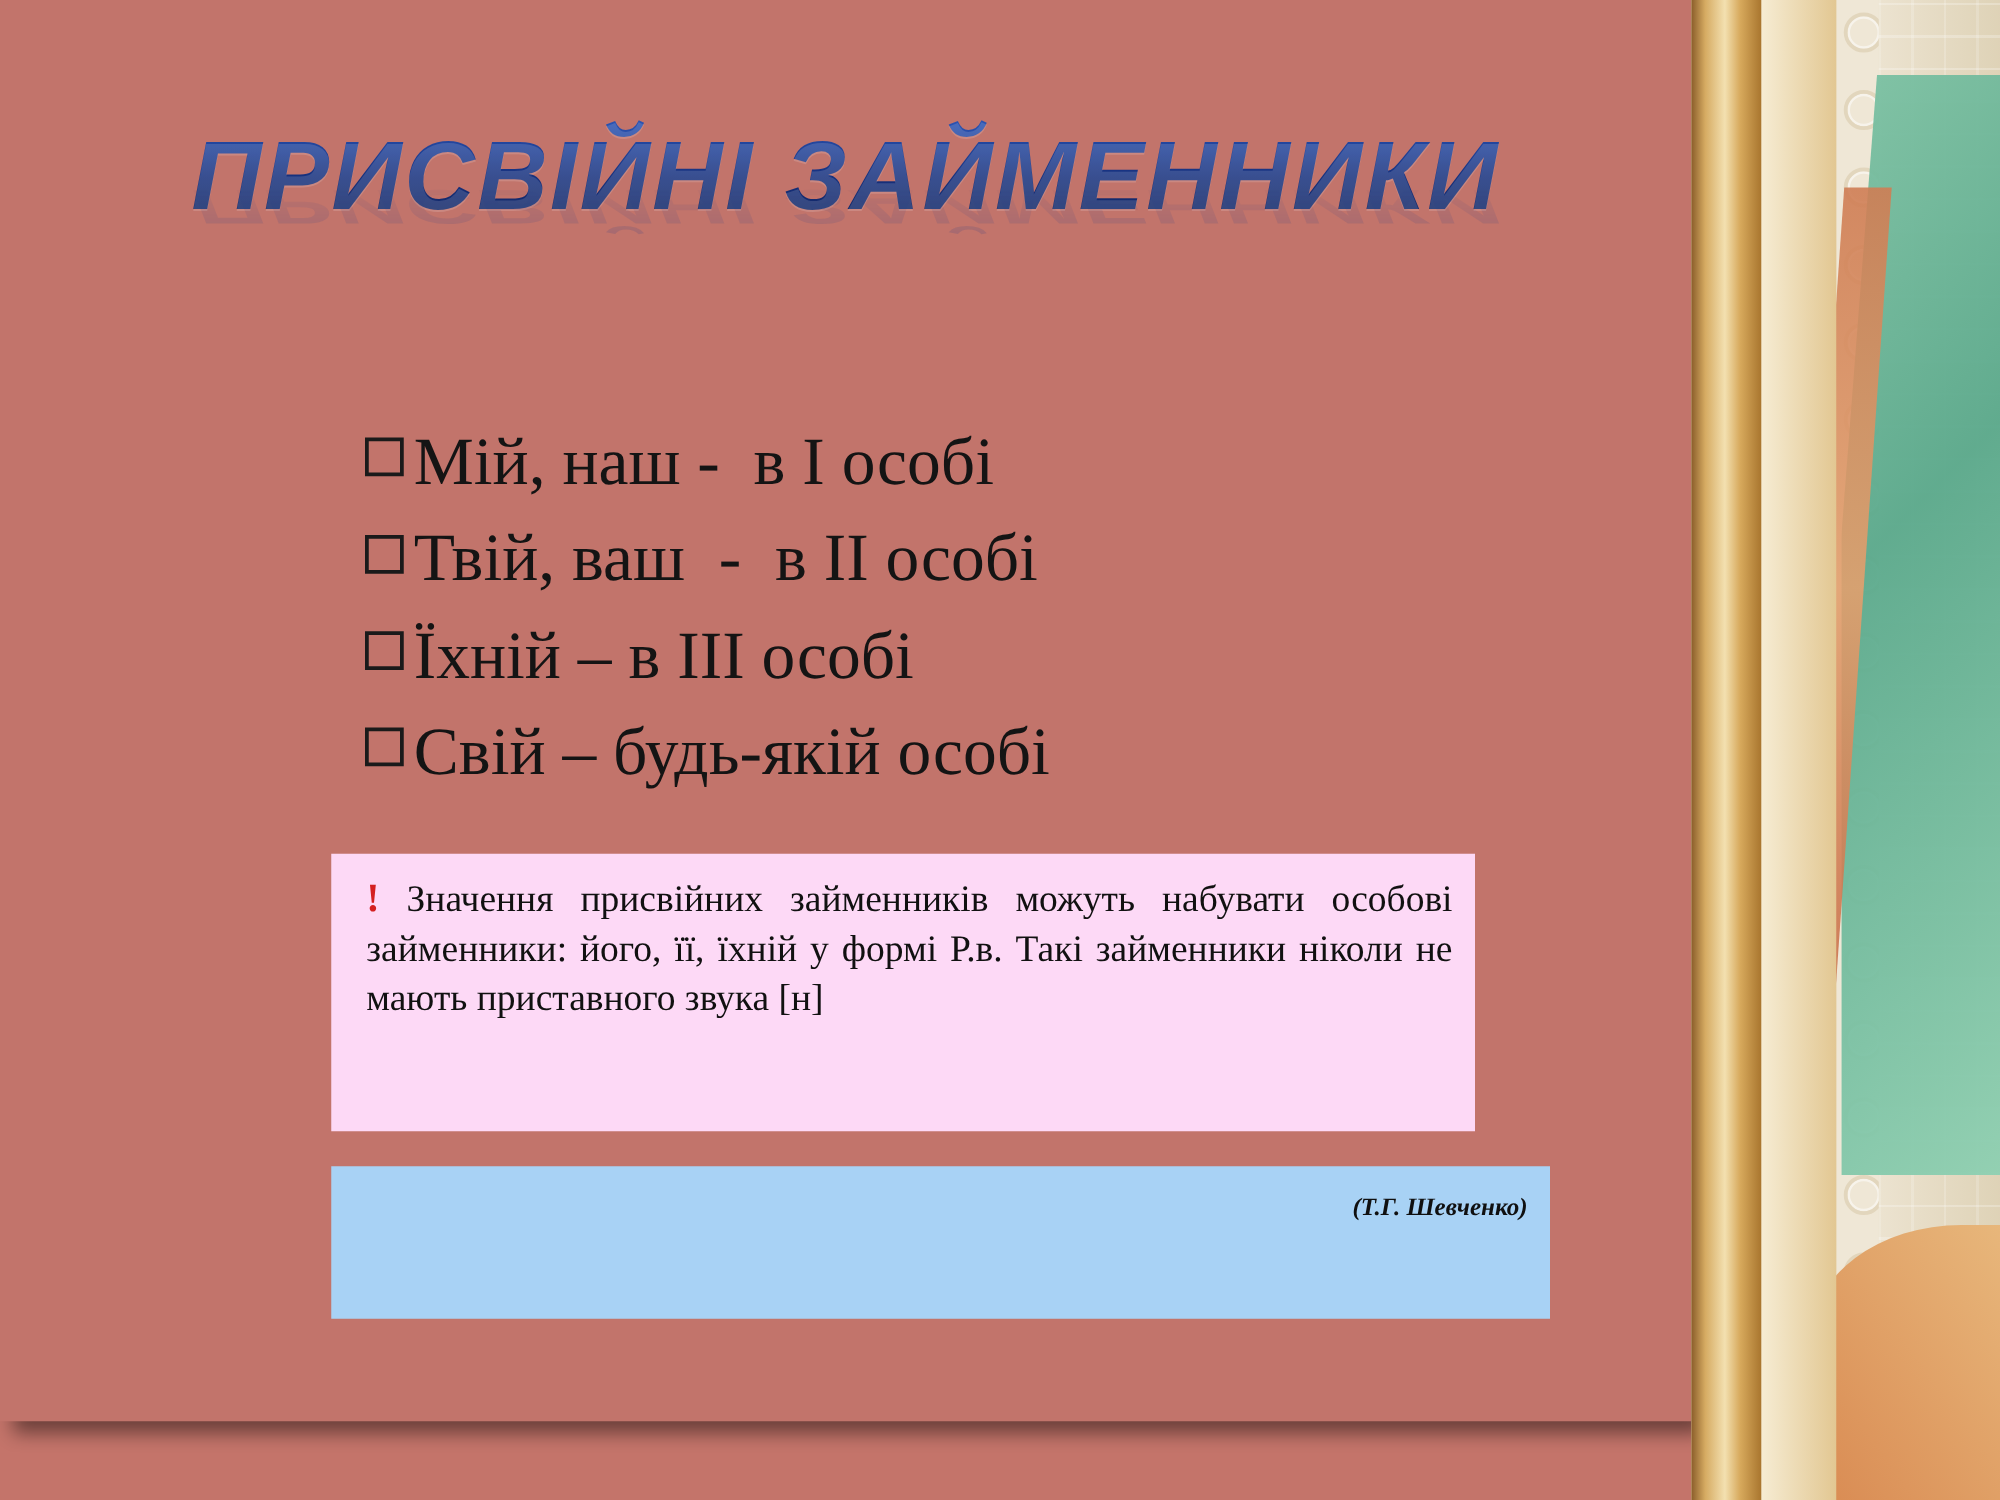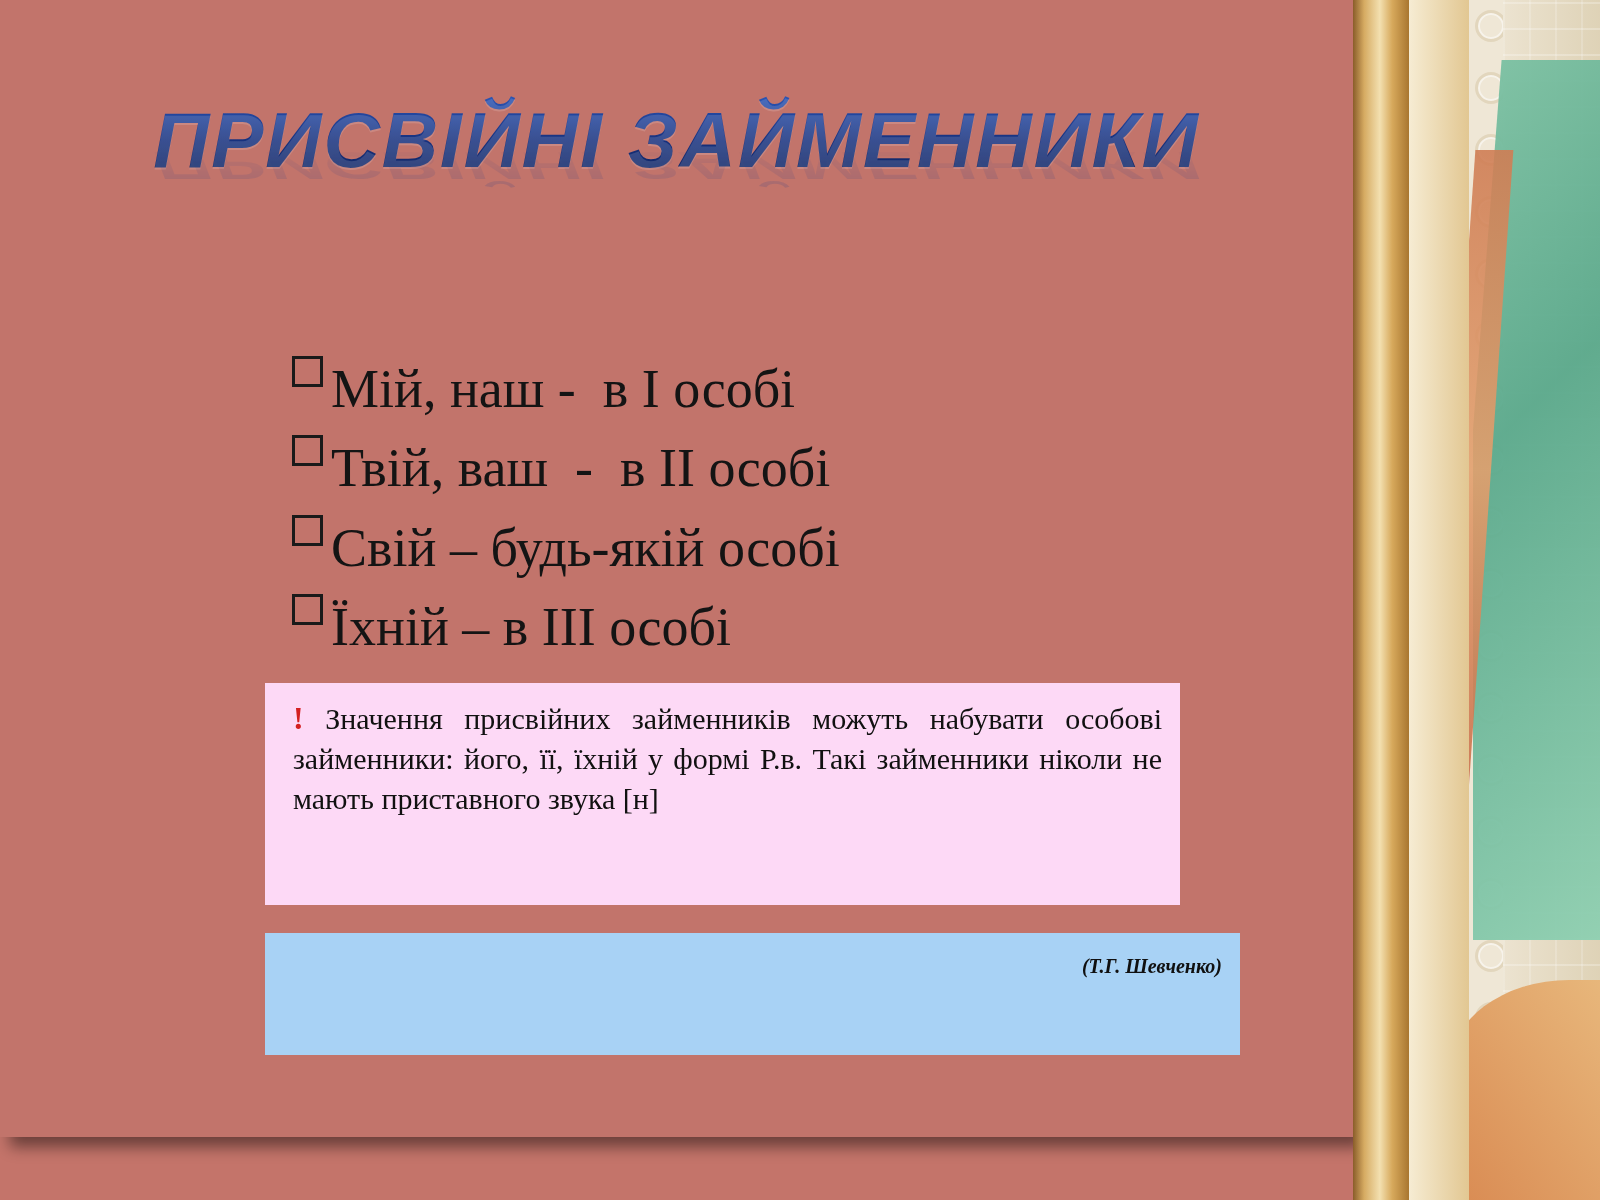--- a/index.html
+++ b/index.html
@@ -149,23 +149,22 @@
 
   
   .bullets {
     position: absolute;
     left: 292px;
     top: 340px;
     width: 1000px;
   }
   .bullet-row {
     display: flex;
-    align-items: flex-start;
+    align-items: center;
     margin-bottom: 18px;
-    margin-top: 20px;
   }
   .bullet-box {
     display: inline-block;
     width: 25px;
     height: 25px;
     border: 3px solid #1a1a1a;
     margin-right: 8px;
     flex: 0 0 auto;
     position: relative;
     top: -4px;
@@ -247,25 +246,25 @@
     <div class="bullet-row">
       <span class="bullet-box"></span>
       <span class="bullet-text">Мій, наш -  в I особі</span>
     </div>
     <div class="bullet-row">
       <span class="bullet-box"></span>
       <span class="bullet-text">Твій, ваш  -  в II особі</span>
     </div>
     <div class="bullet-row">
       <span class="bullet-box"></span>
-      <span class="bullet-text">Свій – будь-якій особі</span>
+      <span class="bullet-text">Їхній – в III особі</span>
     </div>
     <div class="bullet-row">
       <span class="bullet-box"></span>
-      <span class="bullet-text">Їхній – в III особі</span>
+      <span class="bullet-text">Свій – будь-якій особі</span>
     </div>
   </div>
 
   <div class="note-box">
     <div class="note-text">
       <span class="note-bang">!</span>
       <span>Значення присвійних займенників можуть набувати особові займенники: його, її, їхній у формі Р.в. Такі займенники ніколи не мають приставного звука [н]</span>
     </div>
   </div>
 

